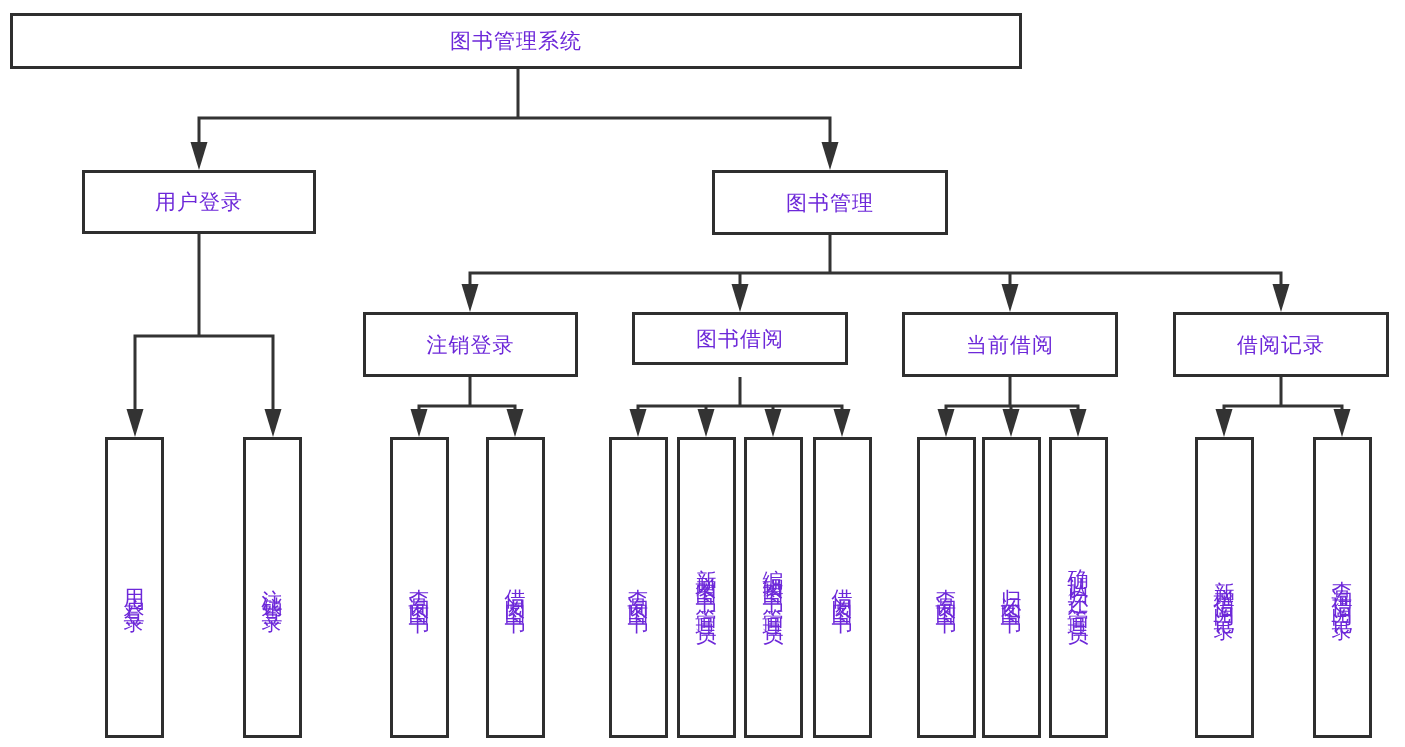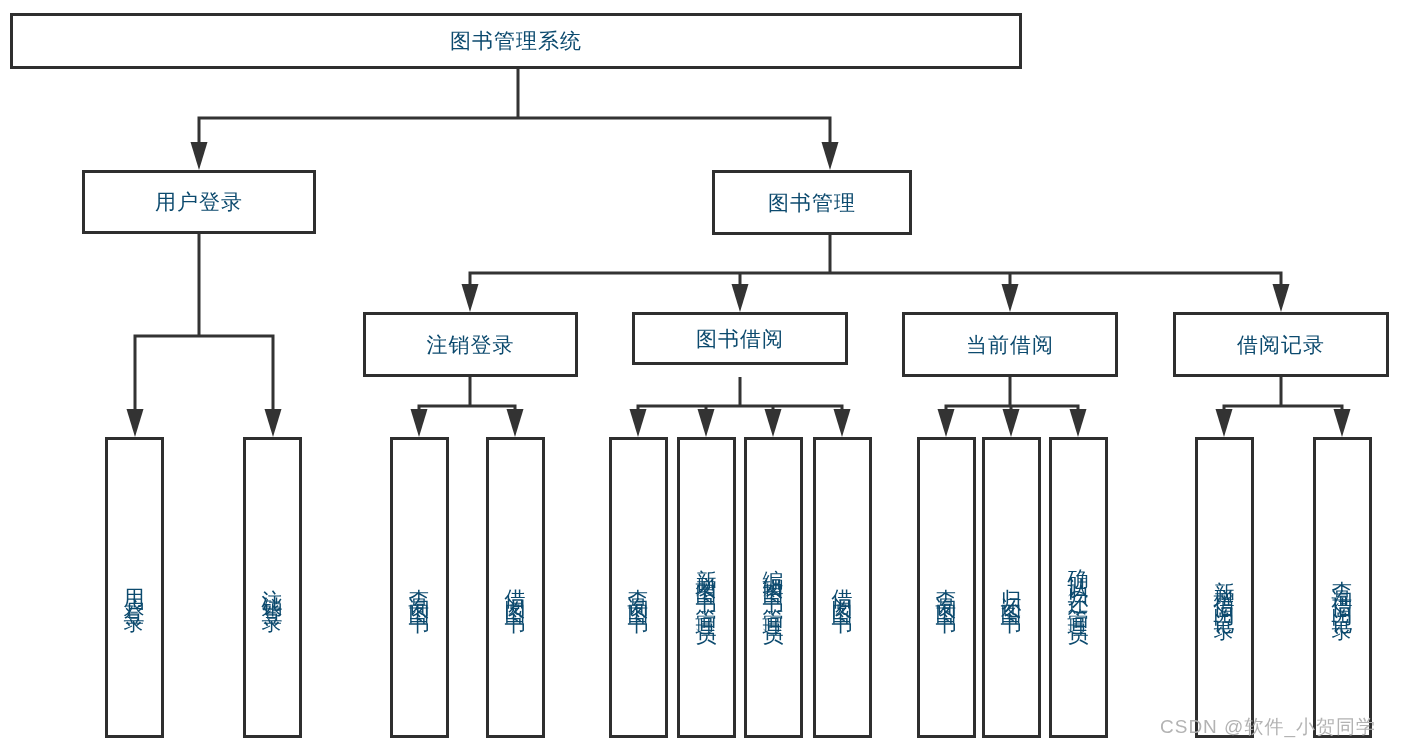--- a/index.html
+++ b/index.html
@@ -23,39 +23,39 @@
     height: 747px;
   }
   .node {
     position: absolute;
     box-sizing: border-box;
     border: 3px solid #2f2f2f;
     background: #ffffff;
     display: flex;
     align-items: center;
     justify-content: center;
-    color: #0c4a6e;
+    color: #6d28d9;
   }
   .hlabel {
     font-size: 21px;
     letter-spacing: 1px;
     white-space: nowrap;
   }
   .vnode span {
     writing-mode: vertical-rl;
     text-orientation: mixed;
     font-size: 21px;
     letter-spacing: 8px;
     line-height: 1;
     white-space: nowrap;
   }
   
   .n-root    { left: 10px;   top: 13px;  width: 1012px; height: 56px; }
   .n-userlg  { left: 82px;   top: 170px; width: 234px;  height: 64px; }
-  .n-bookmg  { left: 712px;  top: 170px; width: 200px;  height: 65px; }
+  .n-bookmg  { left: 712px;  top: 170px; width: 236px;  height: 65px; }
   .n-newbook { left: 363px;  top: 312px; width: 215px;  height: 65px; }
   .n-borrow  { left: 632px;  top: 312px; width: 216px;  height: 53px; }
   .n-current { left: 902px;  top: 312px; width: 216px;  height: 65px; }
   .n-record  { left: 1173px; top: 312px; width: 216px;  height: 65px; }
   .leaf { top: 437px; width: 59px; height: 301px; }
   .x1  { left: 105px; }  .x2  { left: 243px; }
   .x3  { left: 390px; }  .x4  { left: 486px; }
   .x5  { left: 609px; }  .x6  { left: 677px; }
   .x7  { left: 744px; }  .x8  { left: 813px; }
   .x9  { left: 917px; }  .x10 { left: 982px; }
@@ -176,14 +176,13 @@
   <div class="node vnode leaf x11">
     <span>确认归还（管理员）</span>
   </div>
   <div class="node vnode leaf x12">
     <span>新增借阅记录</span>
   </div>
   <div class="node vnode leaf x13">
     <span>查询借阅记录</span>
   </div>
 
-  <div id="watermark">CSDN @软件_小贺同学</div>
 </div>
 
 </body></html>

